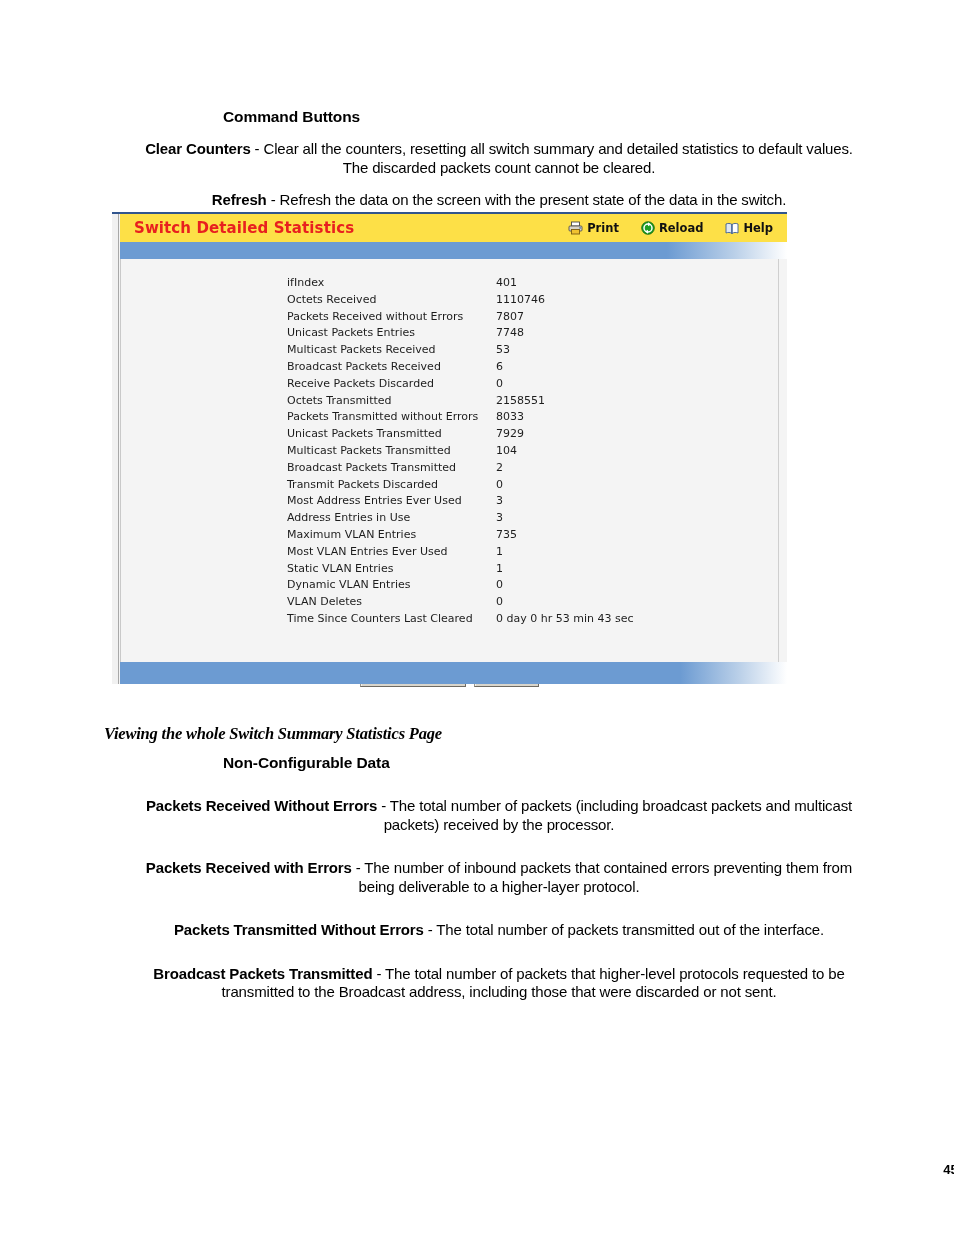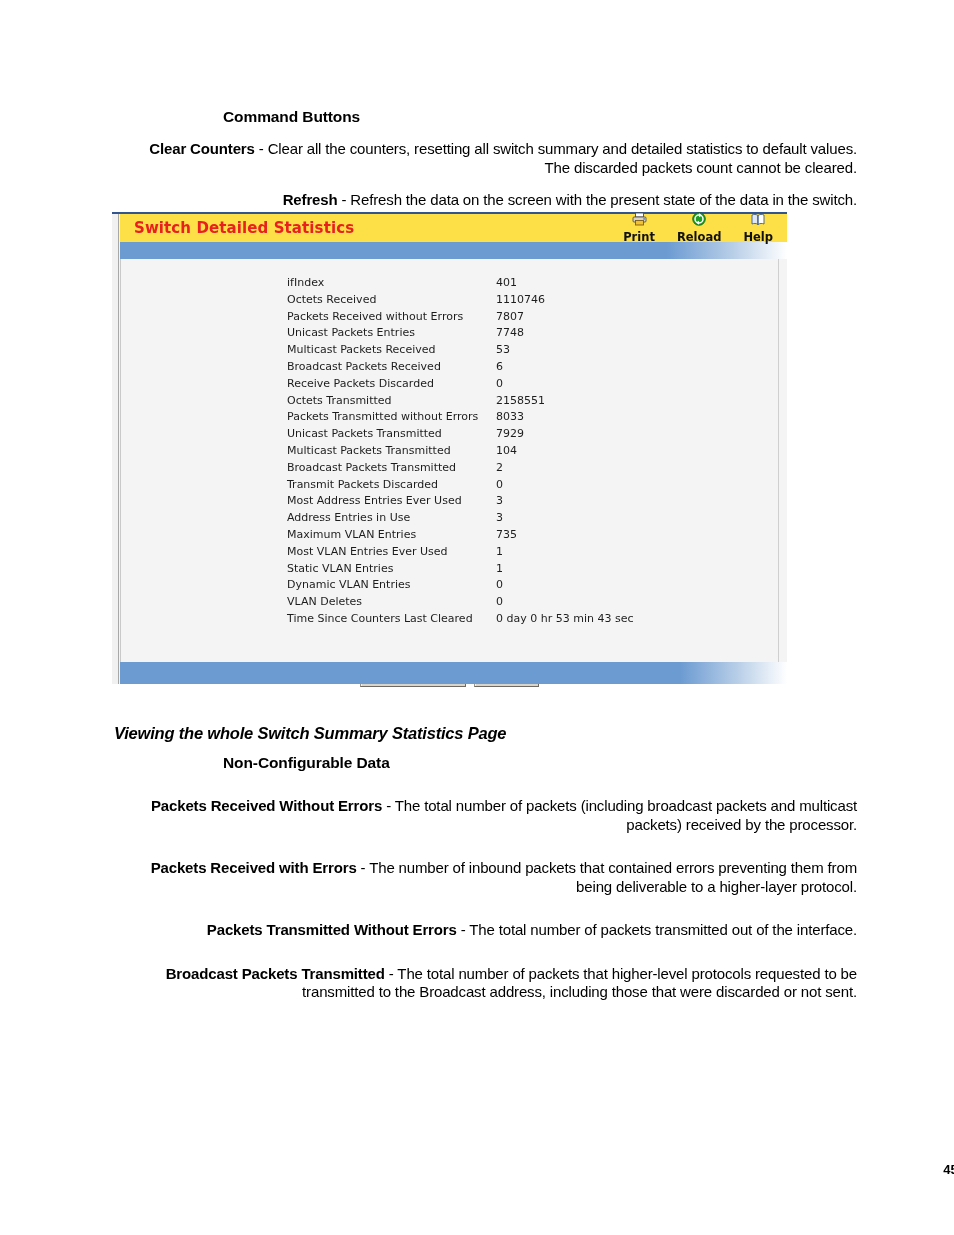--- a/index.html
+++ b/index.html
@@ -34,21 +34,21 @@
   .sub-head {
     font-size: 15.5px;
     font-weight: bold;
     margin-left: 82px;
     letter-spacing: -0.1px;
   }
   .para {
     font-size: 15px;
     line-height: 18.5px;
     margin-top: 14px;
-    text-align: right;
+    text-align: center;
     letter-spacing: -0.15px;
   }
   .para b { font-weight: bold; }
 
   
   .shot {
     position: absolute;
     left: 112px;
     top: 212px;
     width: 675px;
@@ -92,21 +92,20 @@
     gap: 22px;
   }
   .tool {
     display: flex;
     align-items: center;
     gap: 4px;
     font-size: 11.5px;
     font-weight: bold;
     color: #111;
     font-family: "DejaVu Sans", sans-serif;
-    flex-direction: column;
   }
   .tool svg { display: block; }
 
   .bluebar {
     height: 17px;
     background: linear-gradient(to right,
       #6c9bd2 0%, #6c9bd2 82%, #b9cfe8 92%, #ffffff 100%);
   }
   .content-area {
     position: absolute;
@@ -160,26 +159,27 @@
     left: 8px; right: 0;
     bottom: 0;
     height: 22px;
     background: linear-gradient(to right,
       #6c9bd2 0%, #6c9bd2 84%, #bcd1e9 93%, #ffffff 100%);
   }
 
   
   .section-title {
     position: absolute;
-    left: 114px;
+    left: 104px;
     top: 724px;
     font-size: 16.5px;
     font-weight: bold;
     font-style: italic;
     letter-spacing: -0.2px;
+    font-family: Liberation Serif, serif;
   }
   .lower {
     position: absolute;
     left: 141px;
     top: 754px;
     width: 716px;
   }
   .lower .sub-head { margin-top: 0; }
   .lower .para { margin-top: 25px; }
 

